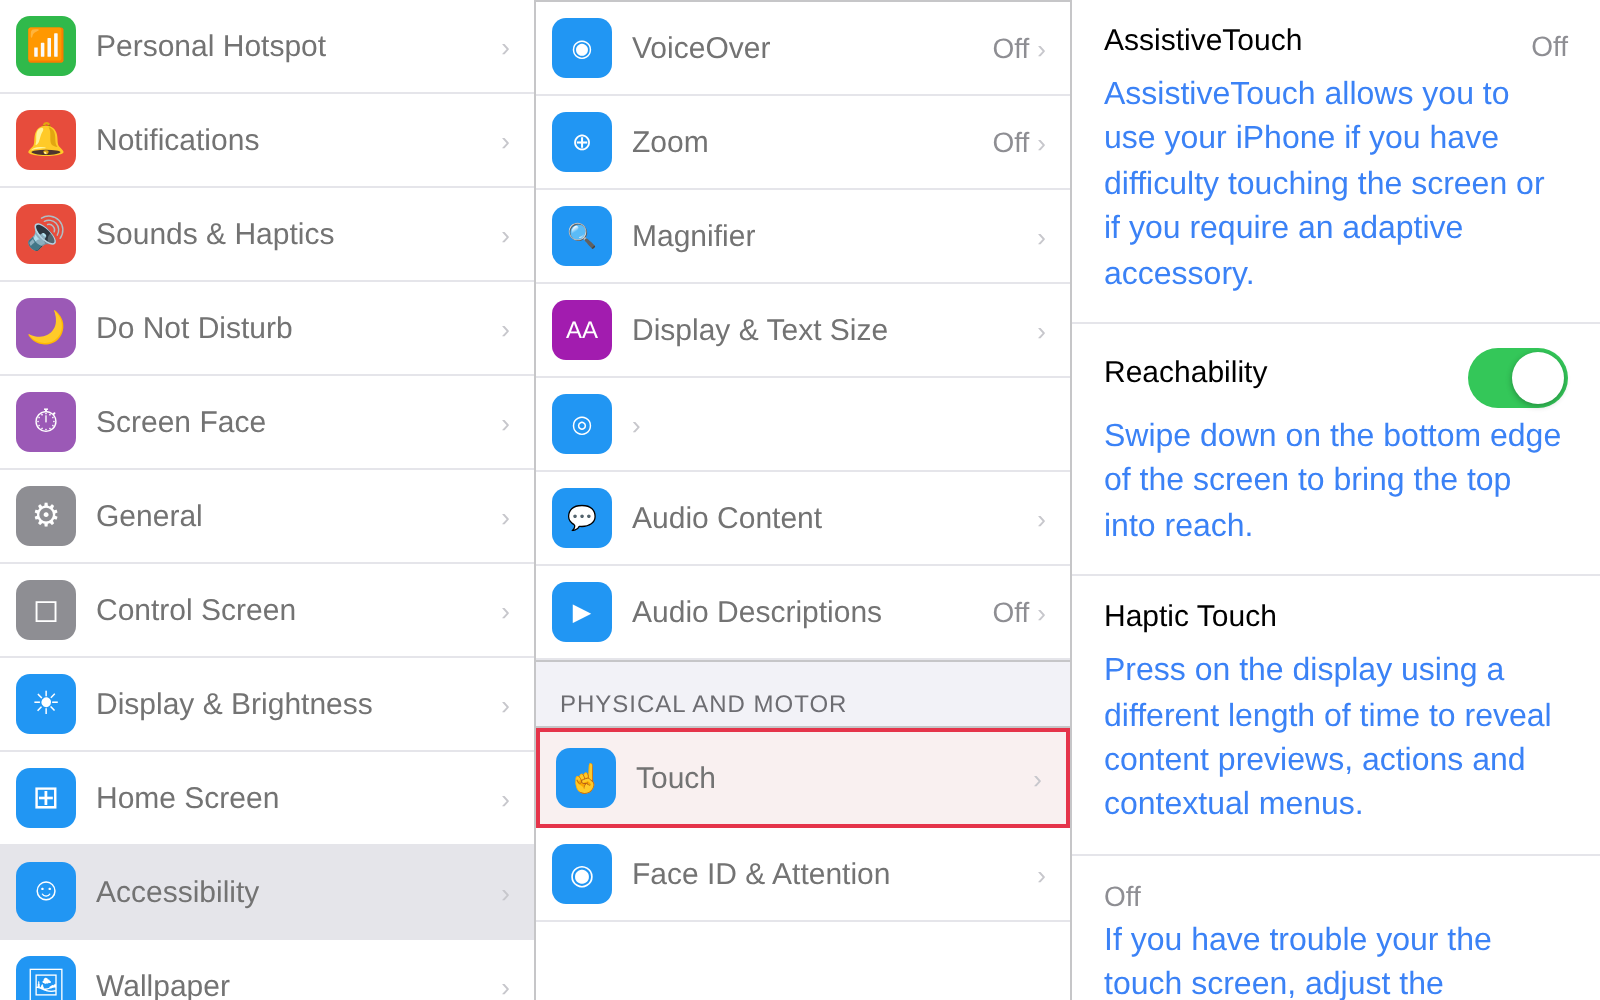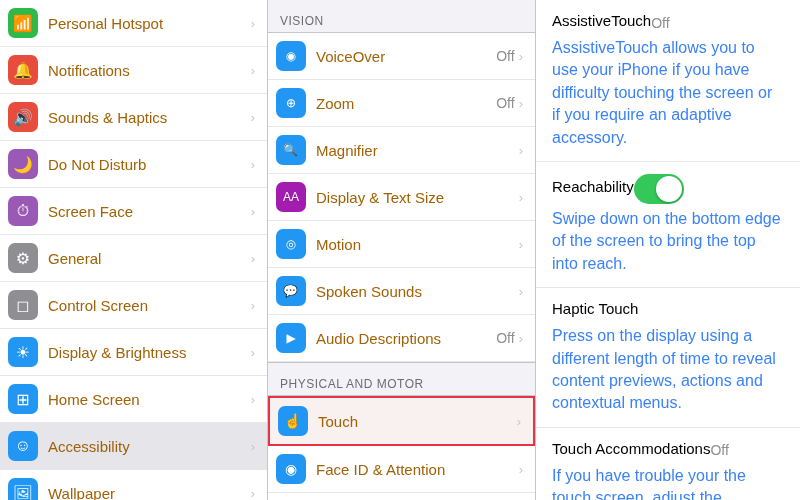--- a/index.html
+++ b/index.html
@@ -13,41 +13,41 @@
     
     .settings-row {
       display: flex; align-items: center; padding: 8px 12px 8px 8px;
       background: #ffffff; border-bottom: 1px solid #e5e5ea; min-height: 44px; cursor: pointer; position: relative;
     }
     .settings-row.active { background: #e5e5ea; }
     .settings-row .icon-wrap {
       width: 30px; height: 30px; border-radius: 7px; display: flex; align-items: center; justify-content: center;
       margin-right: 10px; flex-shrink: 0; font-size: 16px; color: white;
     }
-    .settings-row .row-label { flex: 1; font-size: 15px; color: #a16207; }
+    .settings-row .row-label { flex: 1; font-size: 15px; color: #737373; }
     .settings-row .row-value { font-size: 14px; color: #8e8e93; margin-right: 4px; }
     .settings-row .chevron { color: #c7c7cc; font-size: 13px; }
 
     
     .section-header { font-size: 12px; color: #6d6d72; padding: 14px 12px 4px 12px; text-transform: uppercase; letter-spacing: 0.5px; background: #f2f2f7; }
     .section-group { background: #ffffff; border-top: 1px solid #c6c6c8; border-bottom: 1px solid #c6c6c8; }
 
     
     .toggle { width: 50px; height: 30px; border-radius: 15px; position: relative; flex-shrink: 0; }
     .toggle.on { background: #34c759; }
     .toggle::after { content: ''; position: absolute; width: 26px; height: 26px; border-radius: 50%; background: white; top: 2px; box-shadow: 0 1px 3px rgba(0,0,0,0.3); transition: left 0.2s; }
     .toggle.on::after { left: 22px; }
 
     
     .right-panel { padding: 0; }
     .right-section { padding: 12px 16px; border-bottom: 1px solid #e5e5ea; }
     .right-section.highlighted { border: 2px solid #e5344a; background: #fff; }
     .right-title { font-size: 15px; color: #000; font-weight: 400; margin-bottom: 4px; }
     .right-subtitle { font-size: 16px; color: #3b82f6; line-height: 1.4; }
-    .right-row { display: flex; align-items: center; margin-bottom: 4px; }
+    .right-row { display: flex; align-items: center; justify-content: space-between; margin-bottom: 4px; }
     .right-title-value { font-size: 14px; color: #8e8e93; }
 
     .col1-rows, .col2-rows { overflow: hidden; }
 
     
     .touch-highlighted {
       border: 2px solid #e5344a !important;
       background: #f9f0f0;
     }
   </style>
@@ -109,21 +109,20 @@
       <div class="settings-row">
     <div class="icon-wrap" style="background:#2196f3">🖼</div>
     <span class="row-label">Wallpaper</span>
     <span class="chevron">›</span>
   </div>
     </div>
 </div>
 
 <div class="col2">
   <div class="col2-rows">
-  <div class="section-header">VISION</div>
       <div class="section-group">
         <div class="settings-row">
     <div class="icon-wrap" style="background:#2196f3; font-size:12px">◉</div>
     <span class="row-label">VoiceOver</span>
     <span class="row-value">Off</span>
     <span class="chevron">›</span>
   </div>
         <div class="settings-row">
     <div class="icon-wrap" style="background:#2196f3; font-size:12px">⊕</div>
     <span class="row-label">Zoom</span>
@@ -137,27 +136,26 @@
     <span class="chevron">›</span>
   </div>
         <div class="settings-row">
     <div class="icon-wrap" style="background:#a21caf; font-size:12px">AA</div>
     <span class="row-label">Display &amp; Text Size</span>
 
     <span class="chevron">›</span>
   </div>
         <div class="settings-row">
     <div class="icon-wrap" style="background:#2196f3; font-size:12px">◎</div>
-    <span class="row-label">Motion</span>
 
     <span class="chevron">›</span>
   </div>
         <div class="settings-row">
     <div class="icon-wrap" style="background:#2196f3; font-size:12px">💬</div>
-    <span class="row-label">Spoken Sounds</span>
+    <span class="row-label">Audio Content</span>
 
     <span class="chevron">›</span>
   </div>
         <div class="settings-row">
     <div class="icon-wrap" style="background:#2196f3; font-size:12px">▶</div>
     <span class="row-label">Audio Descriptions</span>
     <span class="row-value">Off</span>
     <span class="chevron">›</span>
   </div>
       </div>
@@ -202,21 +200,20 @@
         <div class="right-subtitle">Swipe down on the bottom edge of the screen to bring the top into reach.</div>
       </div>
       <div class="right-section">
         <div class="right-row">
     <span class="right-title">Haptic Touch</span>
         </div>
         <div class="right-subtitle">Press on the display using a different length of time to reveal content previews, actions and contextual menus.</div>
       </div>
       <div class="right-section">
         <div class="right-row">
-    <span class="right-title">Touch Accommodations</span>
           <span class="right-title-value">Off</span>
         </div>
         <div class="right-subtitle">If you have trouble your the touch screen, adjust the following settings to change how the screen will respond to touches.</div>
       </div>
       <div class="right-section highlighted">
         <div class="right-row">
     <span class="right-title">Tap to Wake</span>
           <div class="toggle on"></div>
         </div>
       </div>

